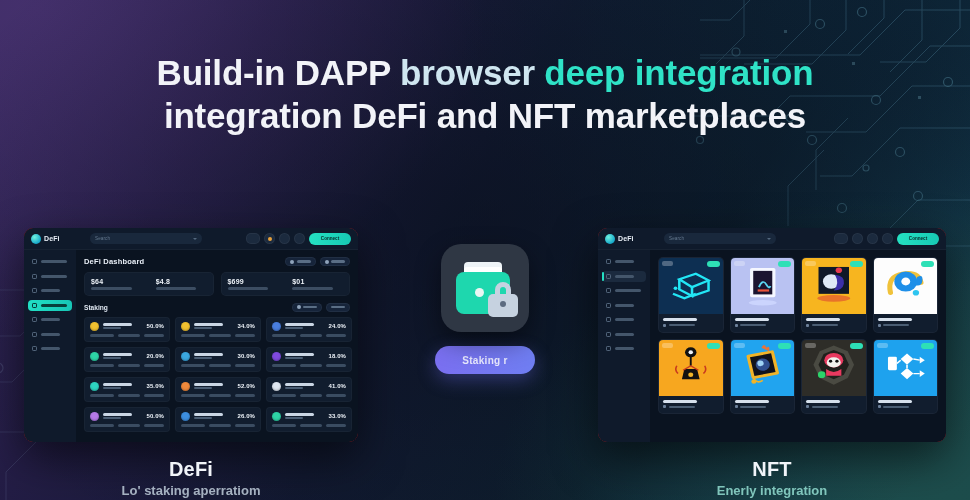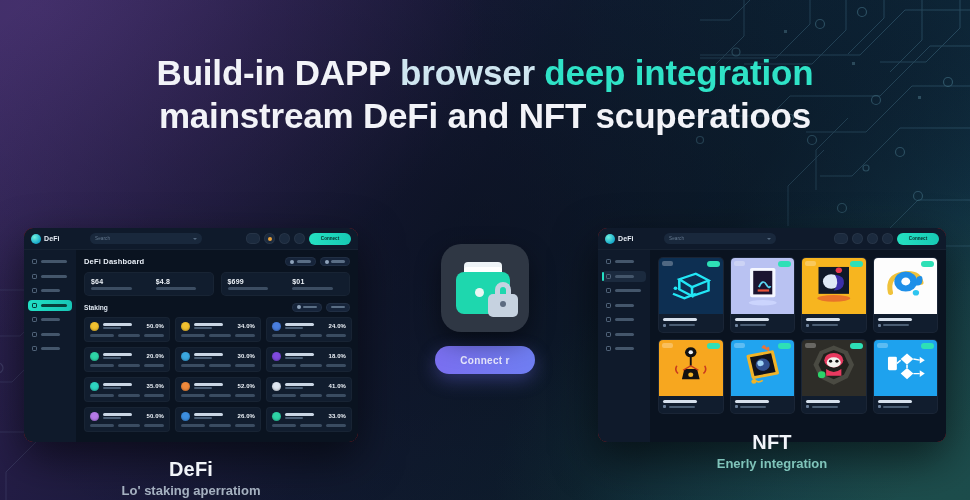--- a/index.html
+++ b/index.html
@@ -261,21 +261,21 @@
     border-radius: 15px;
     background: linear-gradient(90deg, #7a6ff0, #6f7ef2);
     display: flex; align-items: center; justify-content: center;
     box-shadow: 0 6px 18px rgba(110,110,240,.35);
   }
   .cta span { font-size: 10px; font-weight: bold; color: #e9eaff; letter-spacing: .3px; }
 
   
   .caption { position: absolute; text-align: center; z-index: 6; }
   .cap-left  { left: 24px;  top: 458px; width: 334px; }
-  .cap-right { left: 598px; top: 431px; width: 348px; }
+  .cap-right { left: 598px; top: 458px; width: 348px; }
   .cap-title { font-size: 20px; font-weight: bold; color: #f1f4f9; letter-spacing: .2px; }
   .cap-sub {
     font-size: 13px; font-weight: bold; color: #b9c6d4;
     margin-top: 2px; filter: blur(.5px); opacity: .88;
   }
   .cap-sub.teal { color: #8fd9cd; }
 </style>
 </head>
 <body>
 
@@ -334,21 +334,21 @@
       <circle cx="8" cy="118" r="5"></circle>
       <circle cx="44" cy="176" r="4.5"></circle>
       <circle cx="4" cy="206" r="4"></circle>
     </g>
   </svg>
 
   <div class="bg-vignette"></div>
 
   <div class="headline">
     <div class="line"><span class="h-white">Build-in DAPP </span><span class="h-pale">browser </span><span class="h-cyan">deep integration</span></div>
-    <div class="line h-white">mainstream DeFi and NFT scuperatioos</div>
+    <div class="line h-white">integration DeFi and NFT marketplaces</div>
   </div>
 
   <div class="panel panel-left">
     <div class="panel-top">
       <div class="brand">
         <span class="brand-dot"></span>
         <span class="brand-name">DeFi</span>
       </div>
       <div class="srch">
         <span class="srch-txt">Search</span>
@@ -891,21 +891,21 @@
     <div class="wallet-tile">
       <span class="wallet-card"></span>
       <span class="wallet-card2"></span>
       <span class="wallet-body"></span>
       <span class="wallet-btn"></span>
       <span class="lock-shackle"></span>
       <span class="lock-body"></span>
       <span class="lock-key"></span>
     </div>
     <div class="cta">
-      <span>Connect r</span>
+      <span>Staking r</span>
     </div>
   </div>
 
   <div class="caption cap-left">
     <div class="cap-title">DeFi</div>
     <div class="cap-sub">Lo' staking aperratiom</div>
   </div>
   <div class="caption cap-right">
     <div class="cap-title">NFT</div>
     <div class="cap-sub teal">Enerly integration</div>

